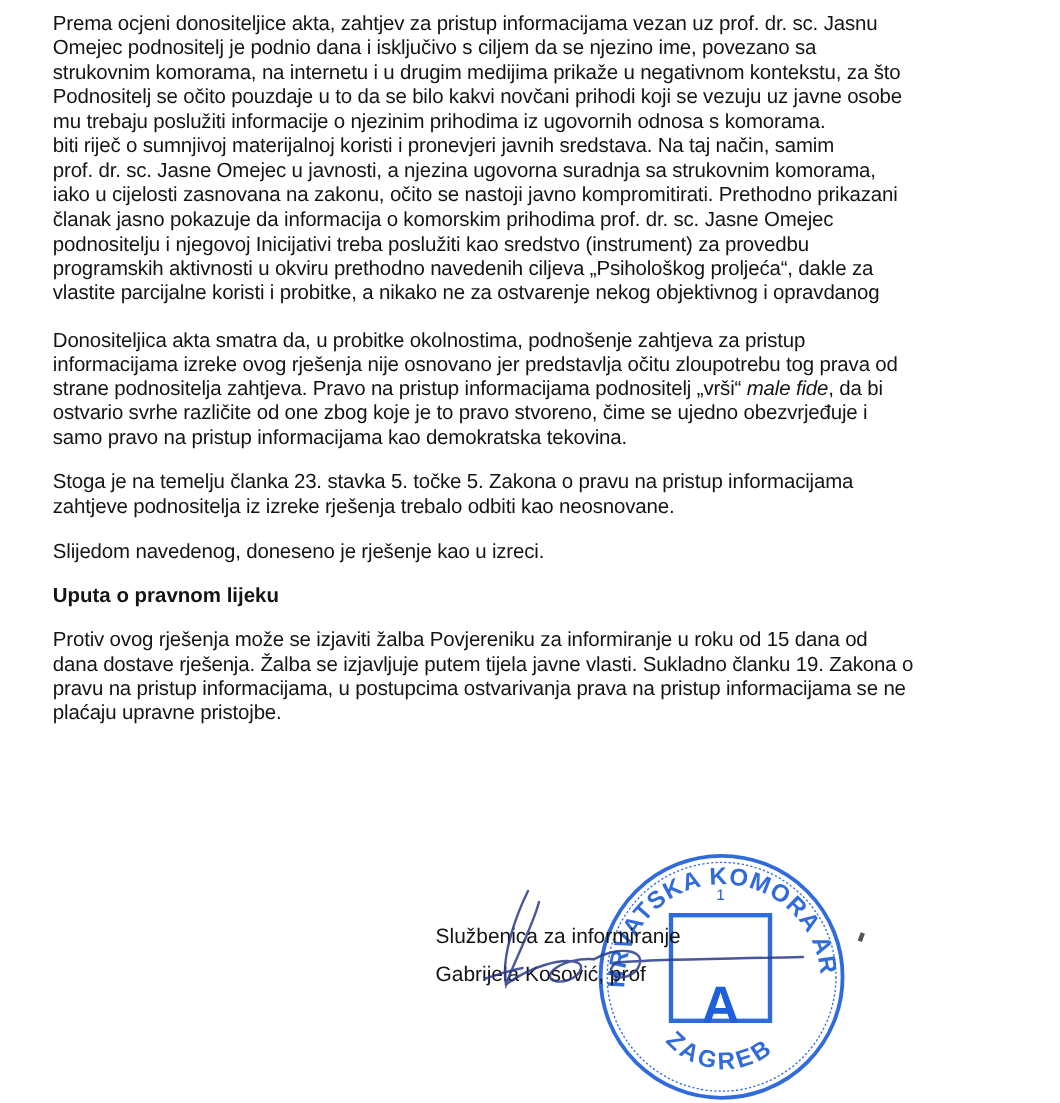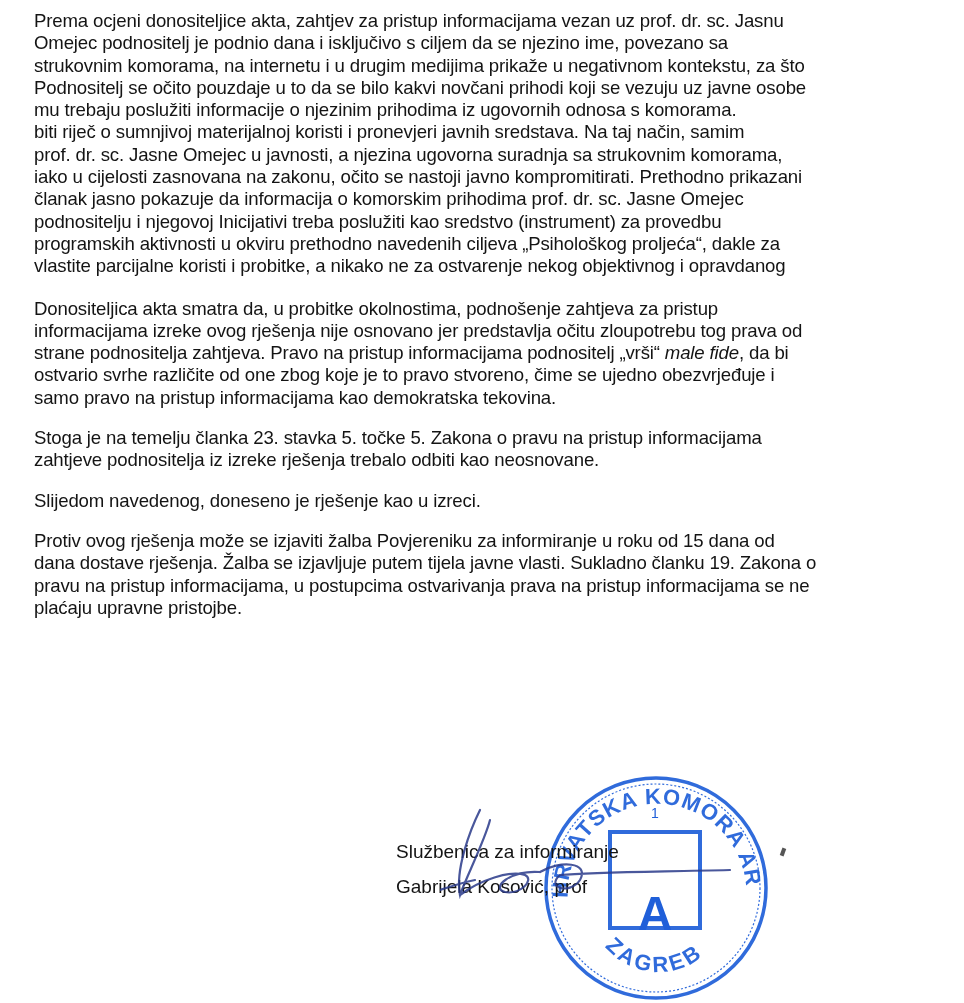--- a/index.html
+++ b/index.html
@@ -1,20 +1,20 @@
 <!DOCTYPE html>
 <html><head>
   <meta charset="utf-8">
   <style>
     html, body { margin: 0; padding: 0; background: #ffffff; }
     body {
       width: 964px; height: 1003px; position: relative; overflow: hidden;
       font-family: "Liberation Sans", sans-serif; color: #141414;
     }
-    .page { position: absolute; left: 34px; top: 10px; width: 880px; }
+    .page { position: absolute; left: 48px; top: 10px; width: 880px; }
     .para {
       font-size: 18.6px; line-height: 22.3px; margin: 0 0 18px 0;
       letter-spacing: -0.15px; word-spacing: 0px;
     }
     .line { display: block; white-space: nowrap; }
     .heading { font-weight: bold; font-size: 18.6px; line-height: 22.3px; margin: 0 0 18px 0; }
     em { }
     #p1 { margin-bottom: 20px; }
     .sig-block { position: absolute; left: 396px; top: 841px; font-size: 19px; line-height: 22px; }
     .sig-line { display: block; white-space: nowrap; margin-bottom: 13px; }
@@ -51,20 +51,21 @@
 
   <div class="para">
     <span class="line">Stoga je na temelju članka 23. stavka 5. točke 5. Zakona o pravu na pristup informacijama</span>
     <span class="line">zahtjeve podnositelja iz izreke rješenja trebalo odbiti kao neosnovane.</span>
   </div>
 
   <div class="para">
     <span class="line">Slijedom navedenog, doneseno je rješenje kao u izreci.</span>
   </div>
 
+  <div class="heading">Uputa o pravnom lijeku</div>
 
   <div class="para">
     <span class="line">Protiv ovog rješenja može se izjaviti žalba Povjereniku za informiranje u roku od 15 dana od</span>
     <span class="line">dana dostave rješenja. Žalba se izjavljuje putem tijela javne vlasti. Sukladno članku 19. Zakona o</span>
     <span class="line">pravu na pristup informacijama, u postupcima ostvarivanja prava na pristup informacijama se ne</span>
     <span class="line">plaćaju upravne pristojbe.</span>
   </div>
 </div>
 
 <svg class="stamp" viewBox="0 0 230 230">

